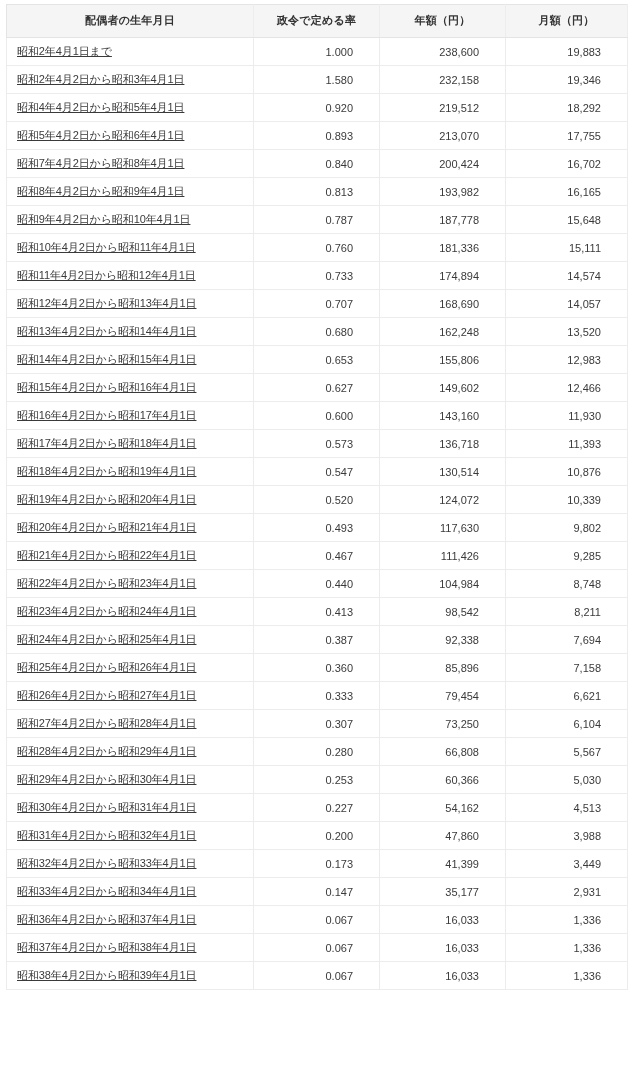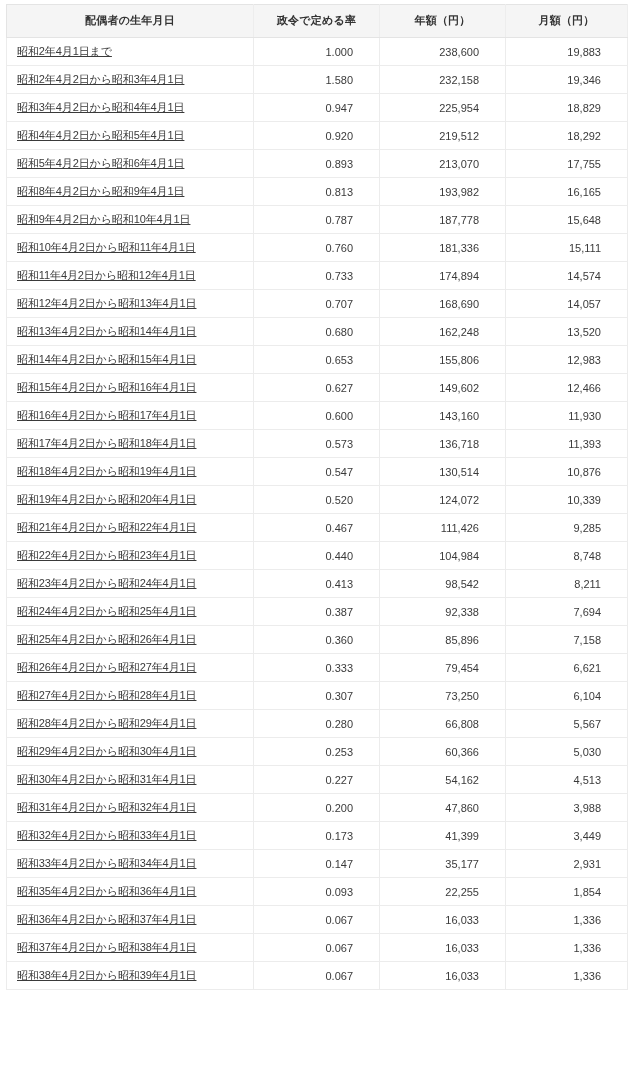--- a/index.html
+++ b/index.html
@@ -93,38 +93,38 @@
           <td class="num">238,600</td>
           <td class="num">19,883</td>
         </tr>
         <tr>
           <td class="birth">昭和2年4月2日から昭和3年4月1日</td>
           <td class="num">1.580</td>
           <td class="num">232,158</td>
           <td class="num">19,346</td>
         </tr>
         <tr>
-          <td class="birth">昭和3年4月2日から昭和4年4月1日</td>
-          <td class="num">0.947</td>
-          <td class="num">225,954</td>
-          <td class="num">18,829</td>
-        </tr>
-        <tr>
           <td class="birth">昭和4年4月2日から昭和5年4月1日</td>
           <td class="num">0.920</td>
           <td class="num">219,512</td>
           <td class="num">18,292</td>
         </tr>
         <tr>
           <td class="birth">昭和5年4月2日から昭和6年4月1日</td>
           <td class="num">0.893</td>
           <td class="num">213,070</td>
           <td class="num">17,755</td>
         </tr>
         <tr>
+          <td class="birth">昭和7年4月2日から昭和8年4月1日</td>
+          <td class="num">0.840</td>
+          <td class="num">200,424</td>
+          <td class="num">16,702</td>
+        </tr>
+        <tr>
           <td class="birth">昭和8年4月2日から昭和9年4月1日</td>
           <td class="num">0.813</td>
           <td class="num">193,982</td>
           <td class="num">16,165</td>
         </tr>
         <tr>
           <td class="birth">昭和9年4月2日から昭和10年4月1日</td>
           <td class="num">0.787</td>
           <td class="num">187,778</td>
           <td class="num">15,648</td>
@@ -183,20 +183,26 @@
           <td class="num">130,514</td>
           <td class="num">10,876</td>
         </tr>
         <tr>
           <td class="birth">昭和19年4月2日から昭和20年4月1日</td>
           <td class="num">0.520</td>
           <td class="num">124,072</td>
           <td class="num">10,339</td>
         </tr>
         <tr>
+          <td class="birth">昭和20年4月2日から昭和21年4月1日</td>
+          <td class="num">0.493</td>
+          <td class="num">117,630</td>
+          <td class="num">9,802</td>
+        </tr>
+        <tr>
           <td class="birth">昭和21年4月2日から昭和22年4月1日</td>
           <td class="num">0.467</td>
           <td class="num">111,426</td>
           <td class="num">9,285</td>
         </tr>
         <tr>
           <td class="birth">昭和22年4月2日から昭和23年4月1日</td>
           <td class="num">0.440</td>
           <td class="num">104,984</td>
           <td class="num">8,748</td>
@@ -259,26 +265,20 @@
           <td class="birth">昭和32年4月2日から昭和33年4月1日</td>
           <td class="num">0.173</td>
           <td class="num">41,399</td>
           <td class="num">3,449</td>
         </tr>
         <tr>
           <td class="birth">昭和33年4月2日から昭和34年4月1日</td>
           <td class="num">0.147</td>
           <td class="num">35,177</td>
           <td class="num">2,931</td>
-        </tr>
-        <tr>
-          <td class="birth">昭和35年4月2日から昭和36年4月1日</td>
-          <td class="num">0.093</td>
-          <td class="num">22,255</td>
-          <td class="num">1,854</td>
         </tr>
         <tr>
           <td class="birth">昭和36年4月2日から昭和37年4月1日</td>
           <td class="num">0.067</td>
           <td class="num">16,033</td>
           <td class="num">1,336</td>
         </tr>
         <tr>
           <td class="birth">昭和37年4月2日から昭和38年4月1日</td>
           <td class="num">0.067</td>

